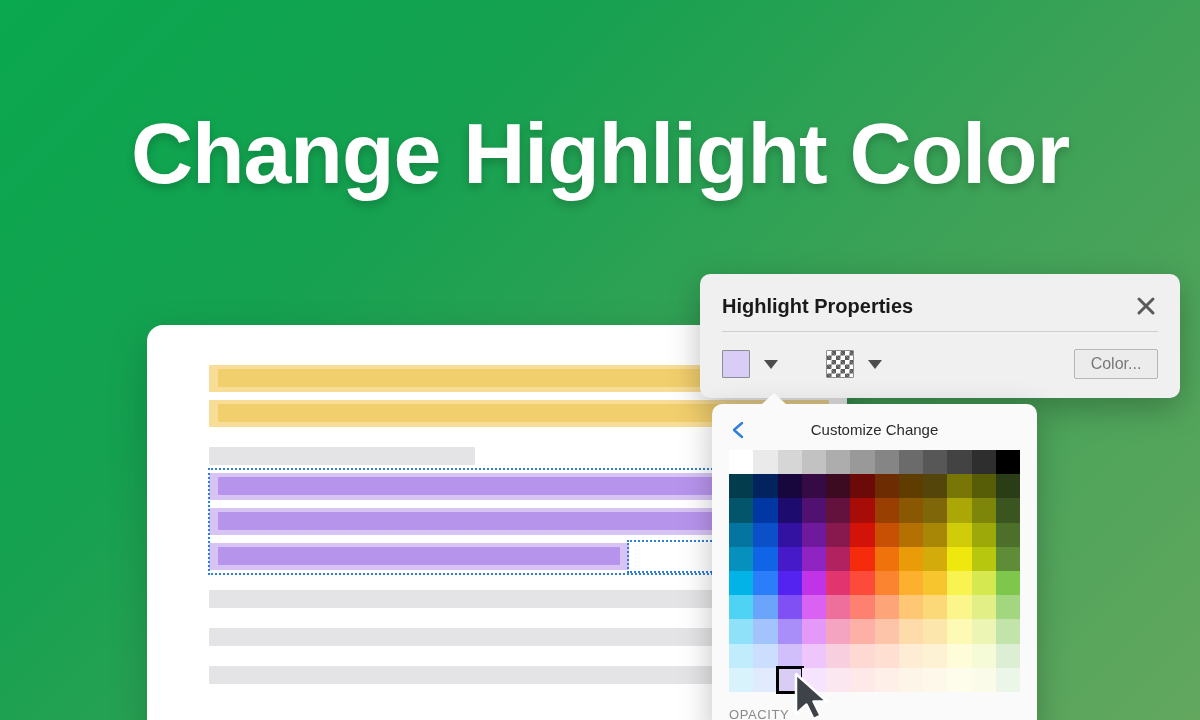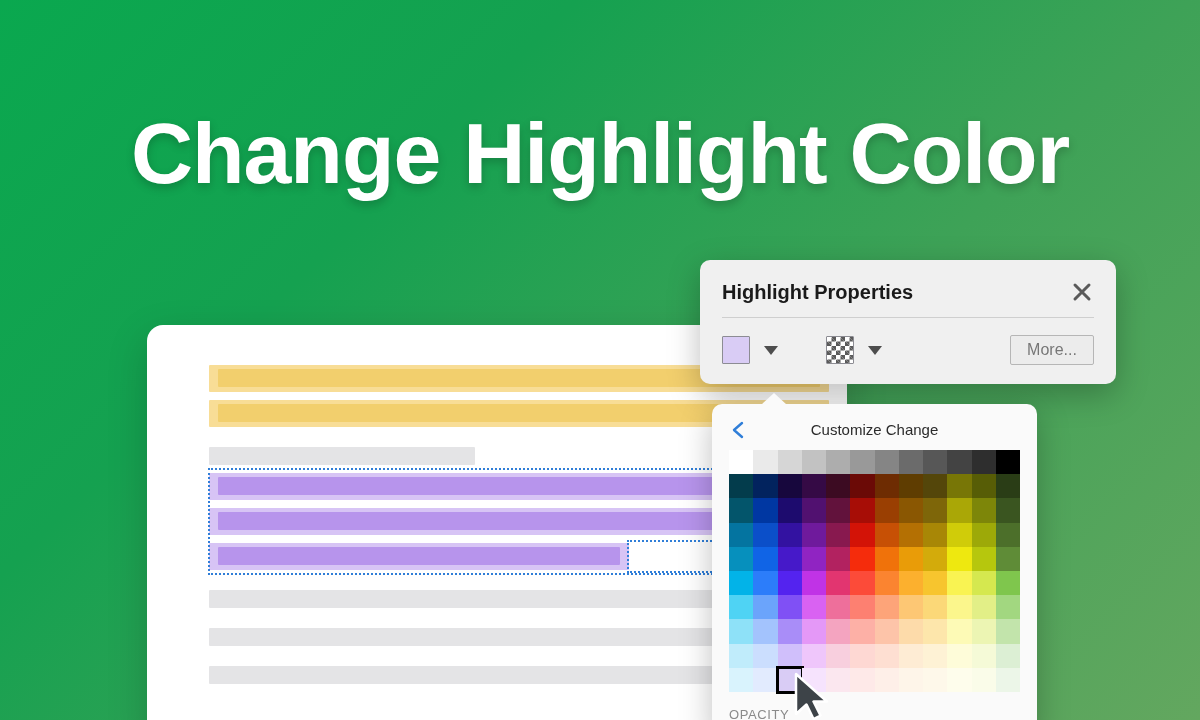--- a/index.html
+++ b/index.html
@@ -49,22 +49,22 @@
 
   
   .sel-box {
     position: absolute;
     border: 2px dotted #2f7ed8;
     pointer-events: none;
   }
 
   
   #props-dialog {
-    position: absolute; left: 700px; top: 260px;
-    width: 416px; height: 124px;
+    position: absolute; left: 700px; top: 274px;
+    width: 480px; height: 124px;
     background: #f0f0f0;
     border-radius: 10px;
     box-shadow: 0 10px 32px rgba(0,0,0,0.26);
   }
   #props-title {
     position: absolute; left: 22px; top: 21px;
     font-size: 20px; font-weight: bold; color: #1a1a1a;
   }
   #props-close {
     position: absolute; right: 20px; top: 18px;
@@ -193,21 +193,21 @@
         <path d="M4 4 L18 18 M18 4 L4 18" stroke="#5a5a5a" stroke-width="3" stroke-linecap="round"></path>
       </svg>
     </div>
     <div id="props-divider"></div>
     <div id="props-row">
       <div class="swatch-box" id="color-swatch" style="background: rgb(217, 204, 245);"></div>
       <div class="caret-down"></div>
       <div style="width:48px"></div>
       <div class="checker-box"></div>
       <div class="caret-down"></div>
-      <div id="more-button">More...</div>
+      <div id="more-button">Color...</div>
     </div>
   </div>
 
   <div id="color-popup">
     <div id="popup-tail"></div>
     <div id="popup-back">
       <svg width="18" height="20" viewBox="0 0 18 20" aria-hidden="true">
         <path d="M13 3 L5 10 L13 17" stroke="#2f7ed8" stroke-width="2.4" fill="none" stroke-linecap="round" stroke-linejoin="round"></path>
       </svg>
     </div>

